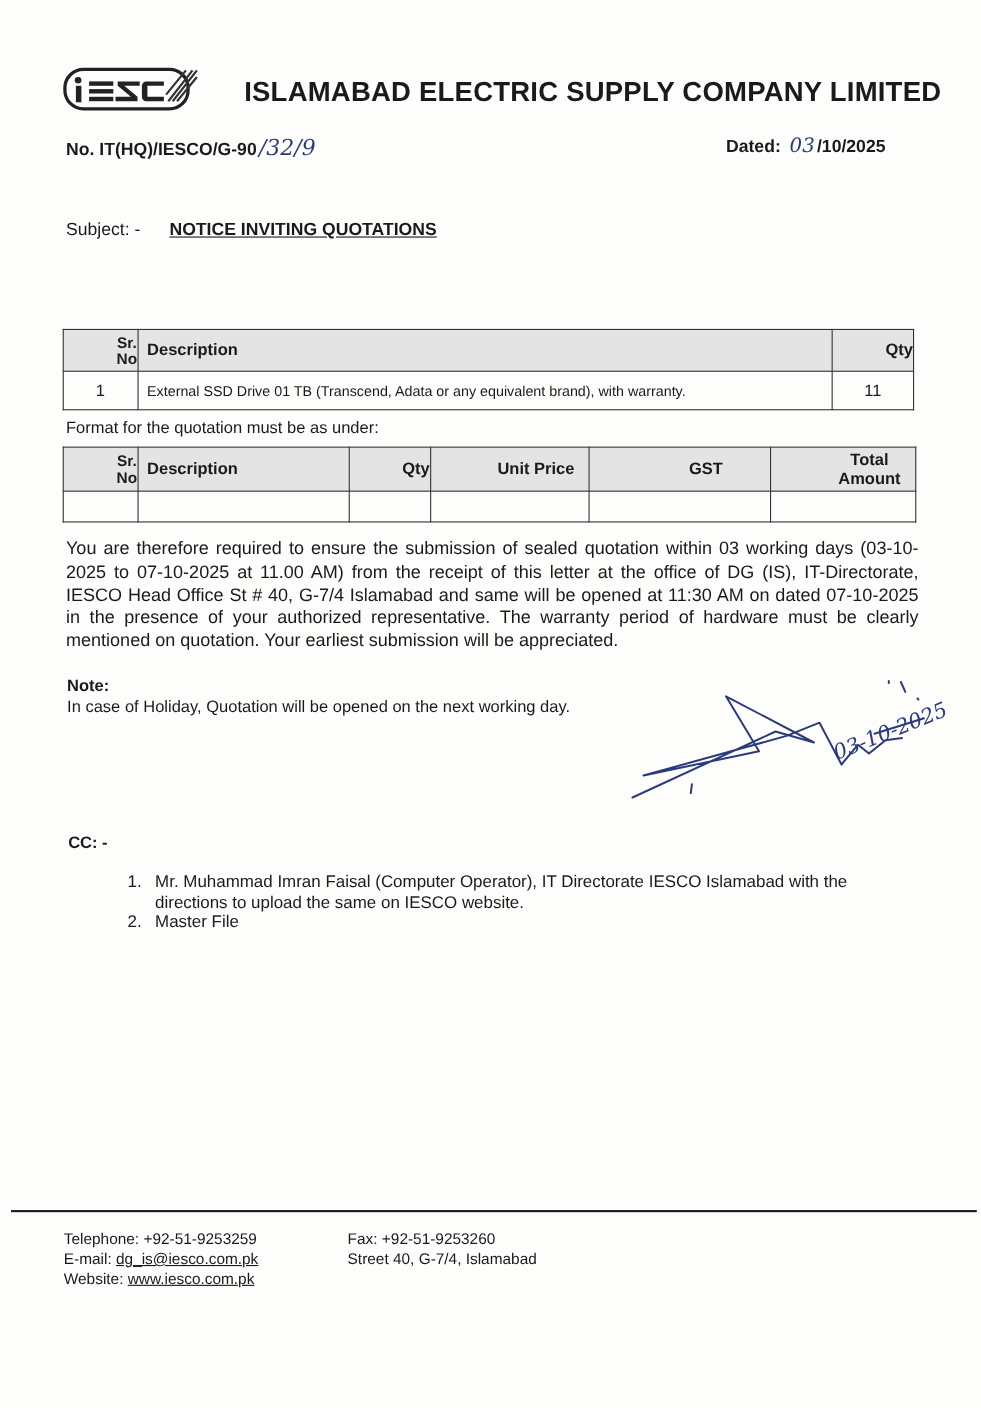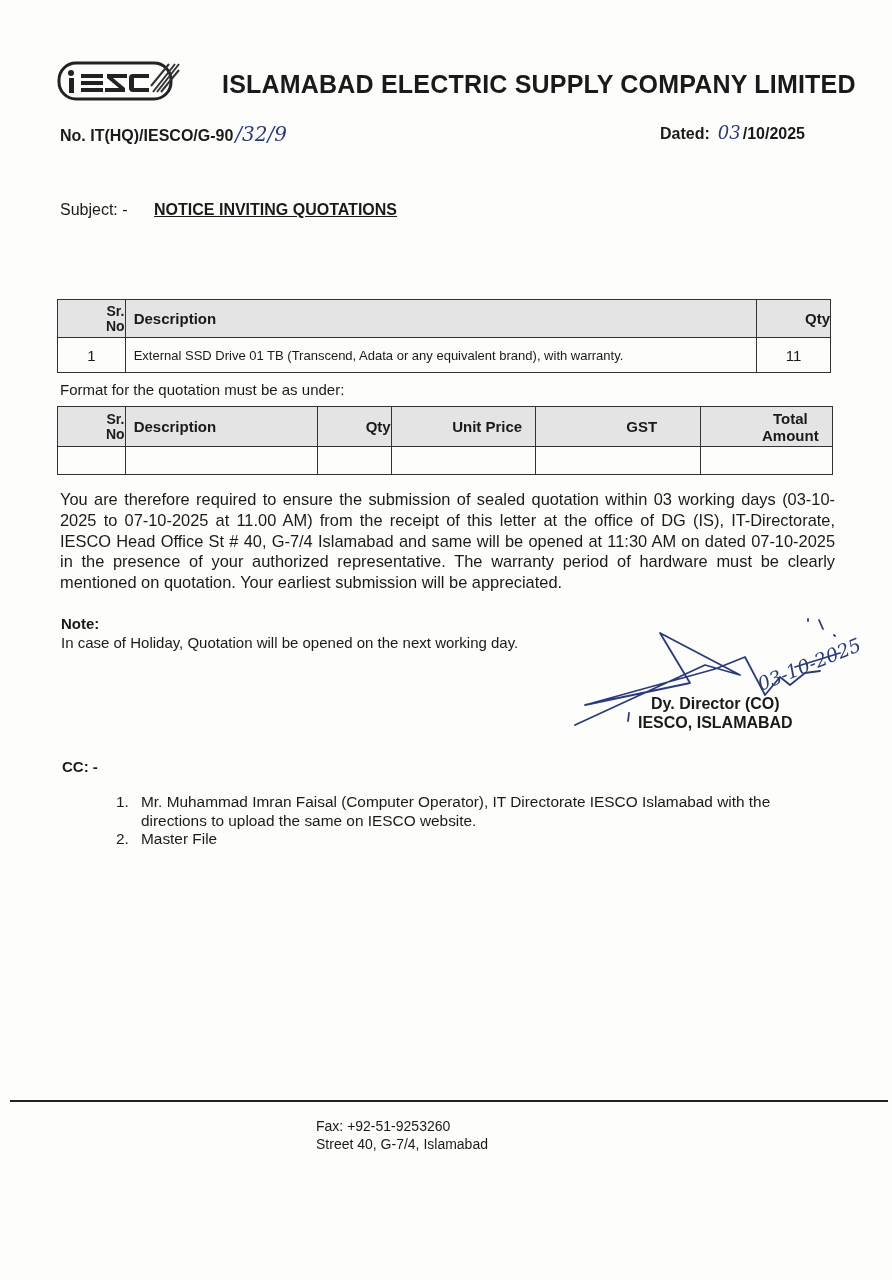--- a/index.html
+++ b/index.html
@@ -169,36 +169,37 @@
       <path d="M10 120 L140 60 L175 70 L95 28 L125 78 L20 100 L150 64 L180 52 L200 90 L215 72 L225 80 L240 68 L255 66"></path>
       <path d="M230 62 L275 48"></path>
       <path d="M63 116 L64 108"></path>
       <path d="M243 14 L243 16"></path>
       <path d="M254 15 L258 24"></path>
       <path d="M269 30 L270 31"></path>
     </g>
     <text x="196" y="86" transform="rotate(-22 196 86)" font-family="DejaVu Serif, serif" font-style="italic" font-size="19" fill="#2b3a7a">03-10-2025</text>
   </svg>
 
-  <div class="sig-title">
-    <div>Dy. Director (CO)</div>
-    <div>IESCO, ISLAMABAD</div>
-  </div>
 
   <div class="cc">CC: -</div>
   <ol class="cc-list">
     <li>
       <span class="num">1.</span>
       <span>Mr. Muhammad Imran Faisal (Computer Operator), IT Directorate IESCO Islamabad with the directions to upload the same on IESCO website.</span>
     </li>
     <li>
       <span class="num">2.</span>
       <span>Master File</span>
     </li>
   </ol>
 
   <div class="rule"></div>
 
+  <div class="foot f-left">
+    <div><span>Telephone:</span> <span>+92-51-9253259</span></div>
+    <div><span>E-mail:</span> <span class="u">dg_is@iesco.com.pk</span></div>
+    <div><span>Website:</span> <span class="u">www.iesco.com.pk</span></div>
+  </div>
   <div class="foot f-right">
     <div><span>Fax:</span> <span>+92-51-9253260</span></div>
     <div>Street 40, G-7/4, Islamabad</div>
   </div>
 </div>
 
 </body></html>

